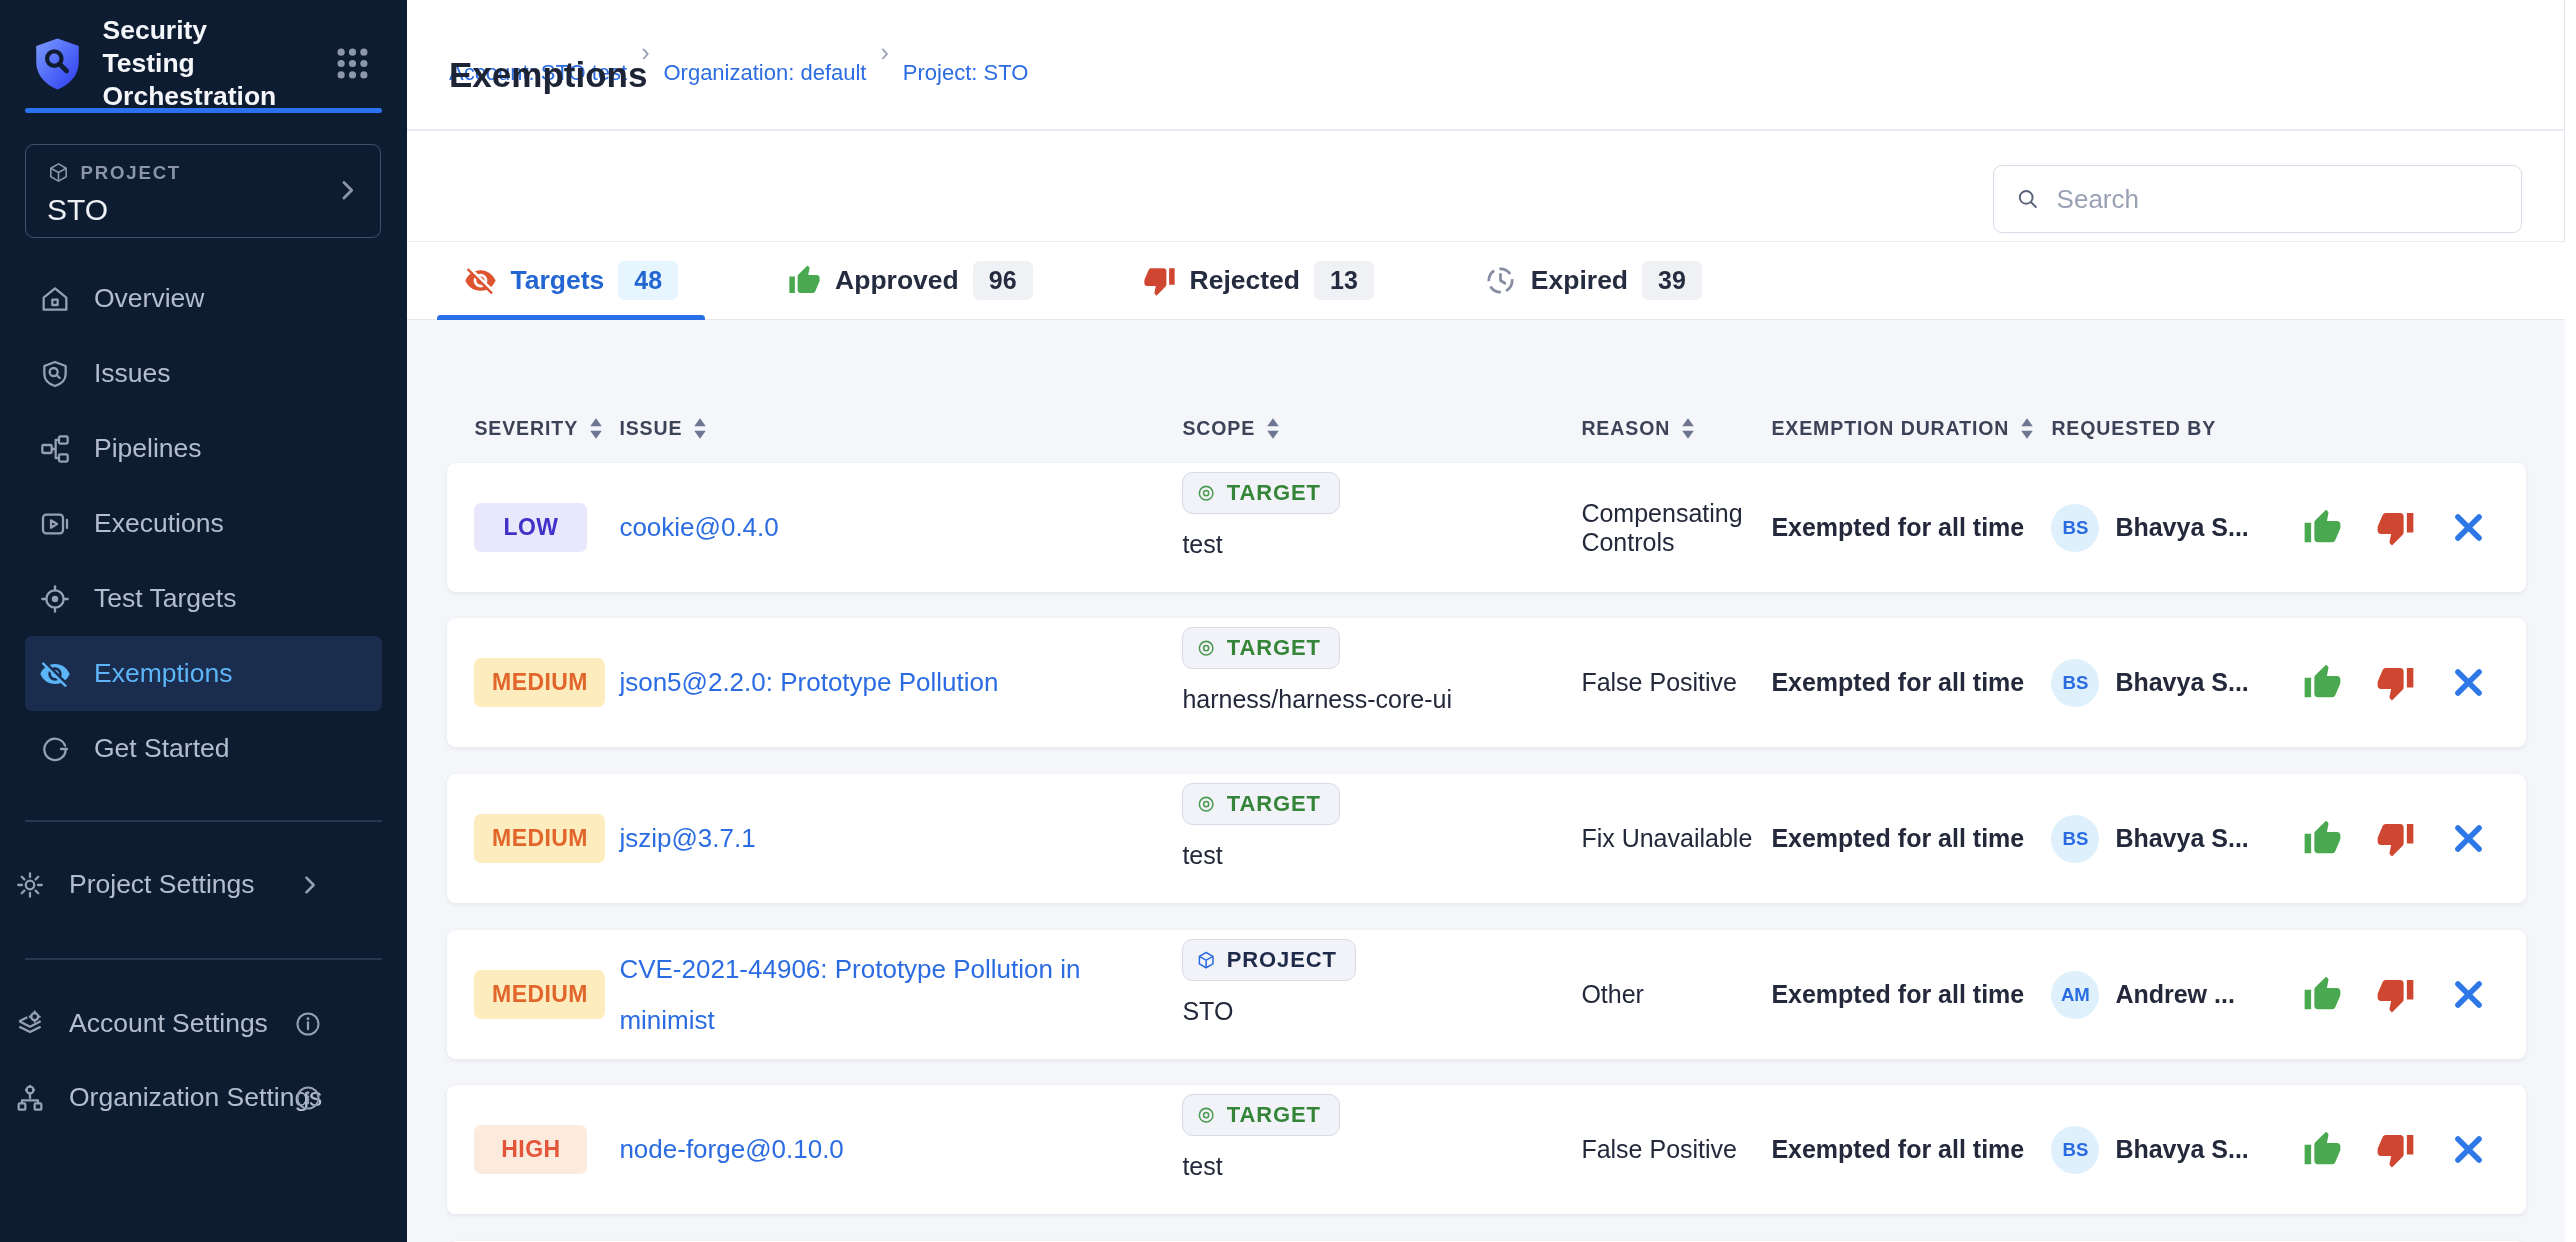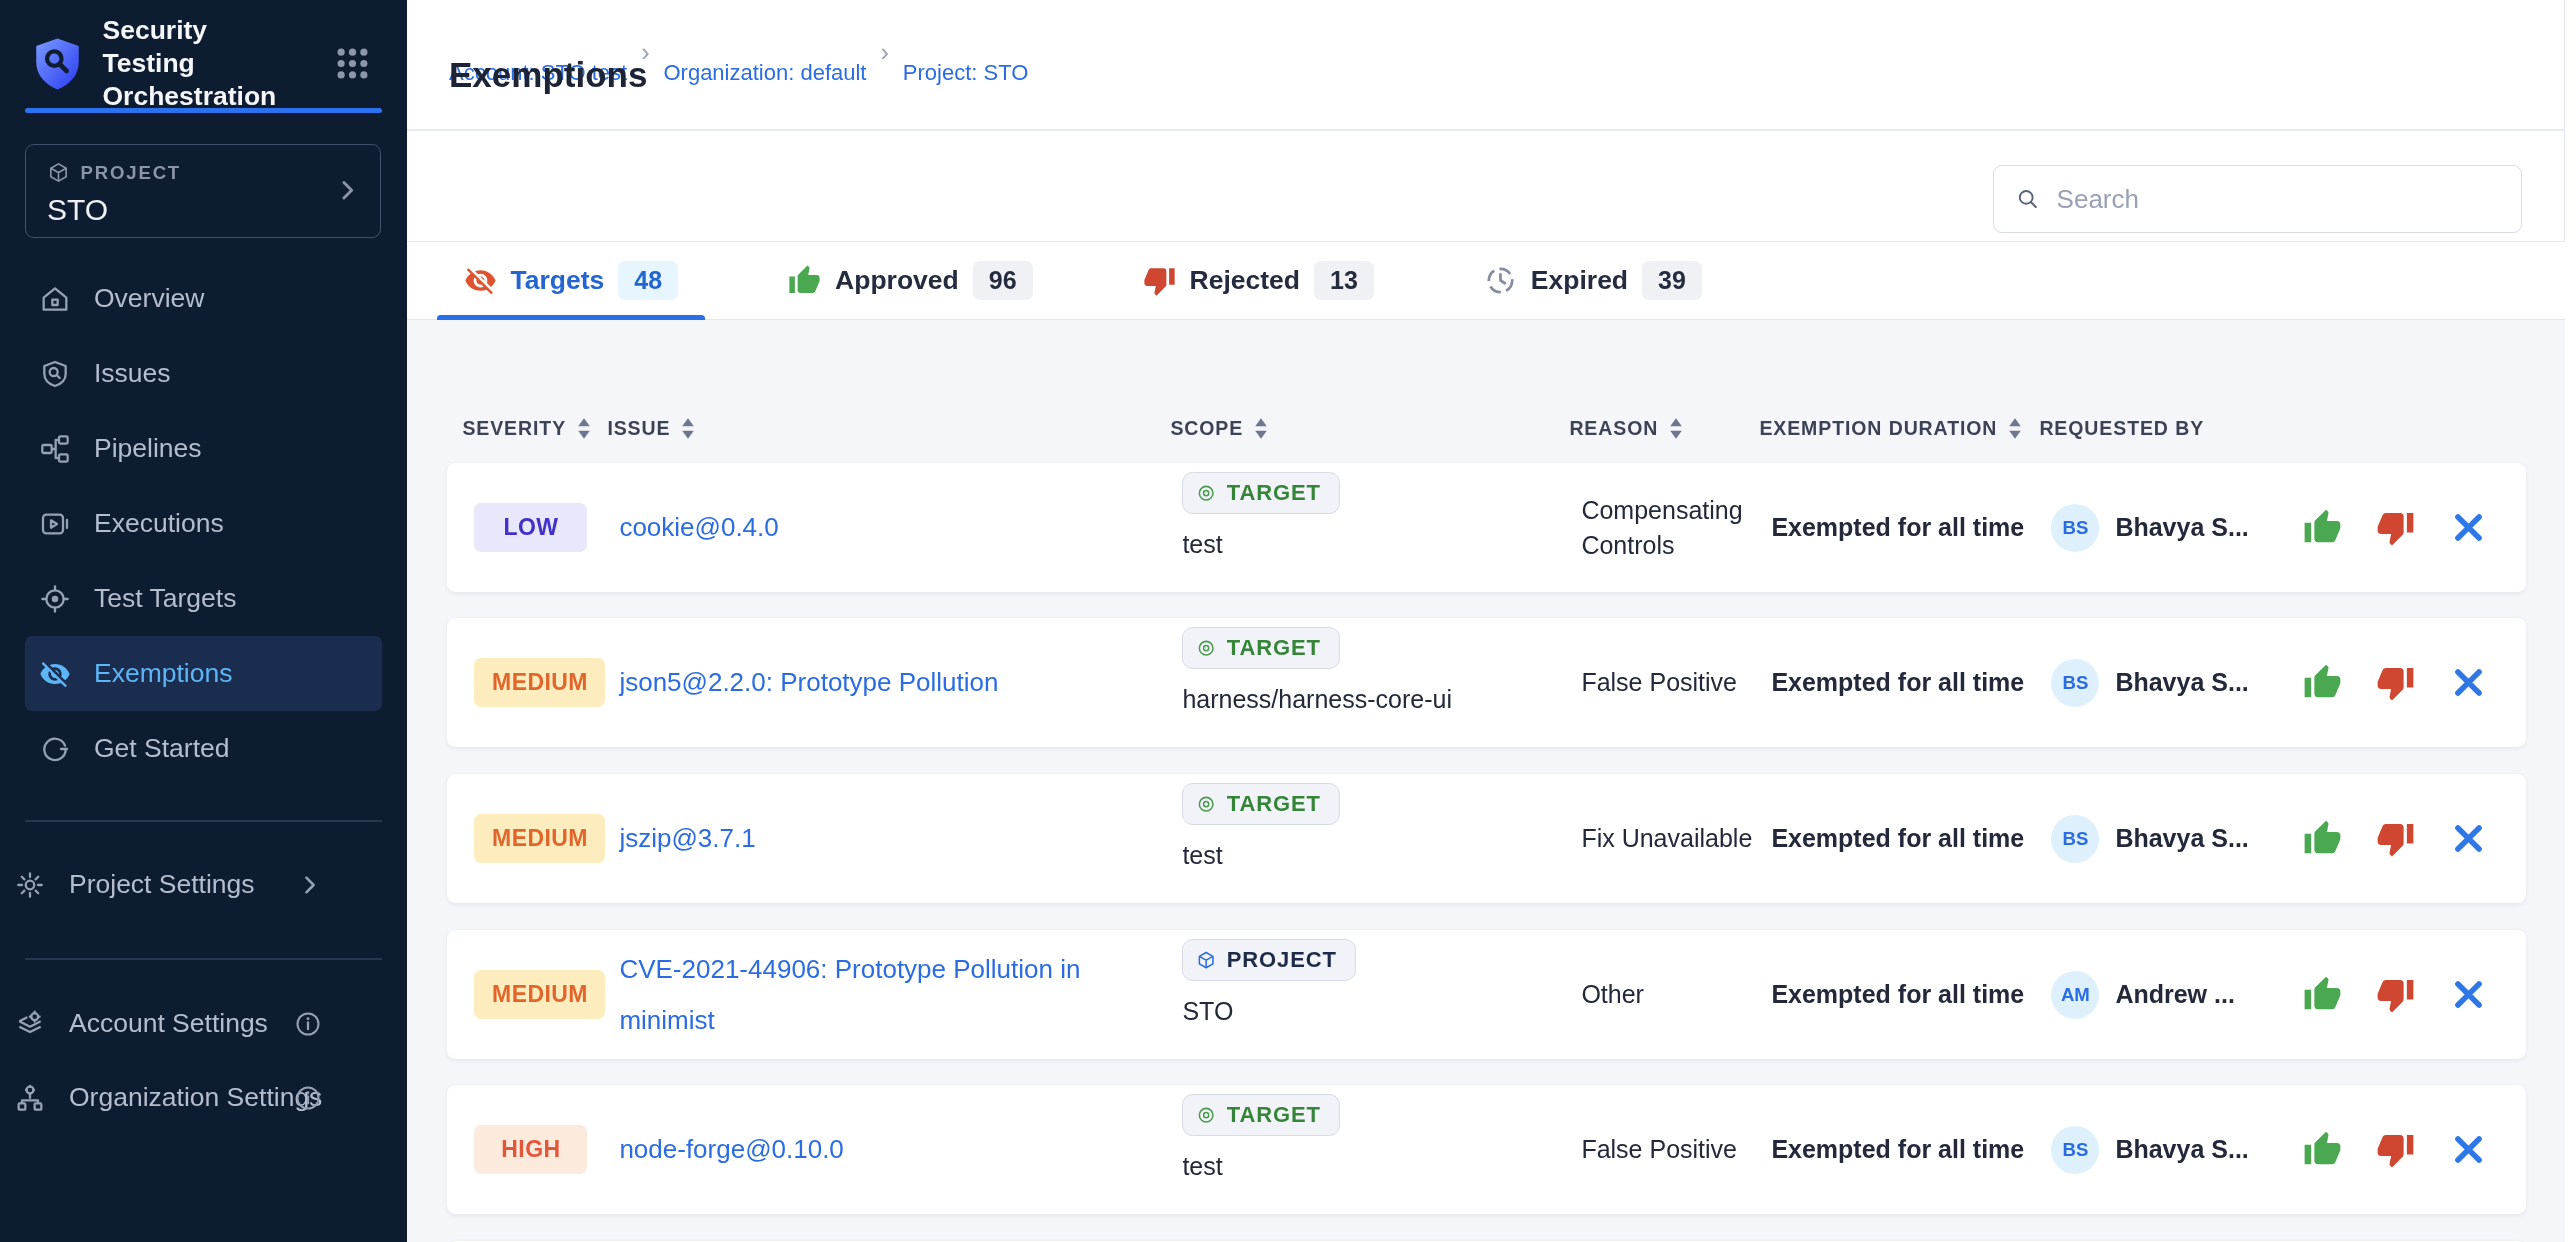--- a/index.html
+++ b/index.html
@@ -58,21 +58,21 @@
   .tab .count { font-size:25px; font-weight:600; color:#262c40; background:#f0f1f5; border-radius:7px;
                 padding:5.3px 16px; }
   .tab.active .count { background:#e7f6fe; color:#2366d1; }
   .tab.active::after { content:""; position:absolute; left:0; right:0; bottom:-1.8px; height:6.2px;
                        background:#2970e8; border-radius:3.5px 3.5px 0 0; }
   .tab-ic { width:33px; height:33px; }
 
   .table-bg { position:absolute; left:0; top:320px; width:2158px; height:922px; background:#f5f6fa; }
 
   .tgrid { display:grid; grid-template-columns:27.4px 145px 563px 399px 190px 280px 203px 1fr; }
-  .thead { position:absolute; left:28px; top:400px; width:2079px; height:57px; align-items:center; }
+  .thead { position:absolute; left:40px; top:400px; width:2079px; height:57px; align-items:center; }
   .th { display:flex; align-items:center; gap:10.6px; font-size:19.5px; font-weight:700; color:#3d4357;
         letter-spacing:0.9px; cursor:pointer; }
   .sort-ic { width:14px; height:23px; }
 
   .card { position:absolute; left:40px; width:2079px; height:129px; background:#fff; border-radius:8.8px;
           box-shadow:0 1.8px 4.4px rgba(30,40,70,0.07); align-items:center; }
   .cell { min-width:0; }
   .sevbadge { display:inline-block; min-width:113px; text-align:center; padding:10.6px 17.7px; border-radius:7px;
               font-size:23px; font-weight:700; letter-spacing:0.4px; }
   .sev-low    { background:#e9e7fc; color:#4031c8; }
@@ -81,21 +81,21 @@
   .issue { display:block; padding-right:46px; font-size:26px; font-weight:500; color:#2b6ce2;
            line-height:51px; cursor:pointer; text-decoration:none; }
   .scopecell { align-self:stretch; display:flex; flex-direction:column; align-items:flex-start;
                justify-content:flex-start; padding-top:8.8px; }
   .scopebadge { display:inline-flex; align-items:center; gap:10.6px; padding:7px 17.7px 7px 12.4px;
                 background:#f2f3f8; border:1.8px solid #d7dae6; border-radius:10.6px; }
   .scopebadge .stype { font-size:22px; font-weight:700; letter-spacing:0.9px; }
   .scopebadge.target .stype { color:#358539; }
   .scopebadge.project .stype { color:#1e2a49; }
   .scopename { margin-top:16px; font-size:25px; color:#23283a; }
-  .reason { font-size:25px; color:#23283a; line-height:35px; padding-right:8.8px; }
+  .reason { font-size:25px; color:#23283a; line-height:29px; padding-right:8.8px; }
   .duration { font-size:25px; font-weight:600; color:#23283a; }
   .requester { display:flex; align-items:center; gap:16px; }
   .avatar { width:48px; height:48px; border-radius:50%; background:#def0fc; color:#2b6ce2; font-size:18.6px;
             font-weight:700; display:flex; align-items:center; justify-content:center; flex:0 0 auto; }
   .rname { font-size:25px; font-weight:600; color:#23283a; white-space:nowrap; overflow:hidden;
            text-overflow:ellipsis; }
   .actions { display:flex; align-items:center; gap:34px; padding-left:49px; }
   .act { background:none; border:none; cursor:pointer; width:39px; height:39px; padding:0; }
   .act svg { width:39px; height:39px; }
 </style>

